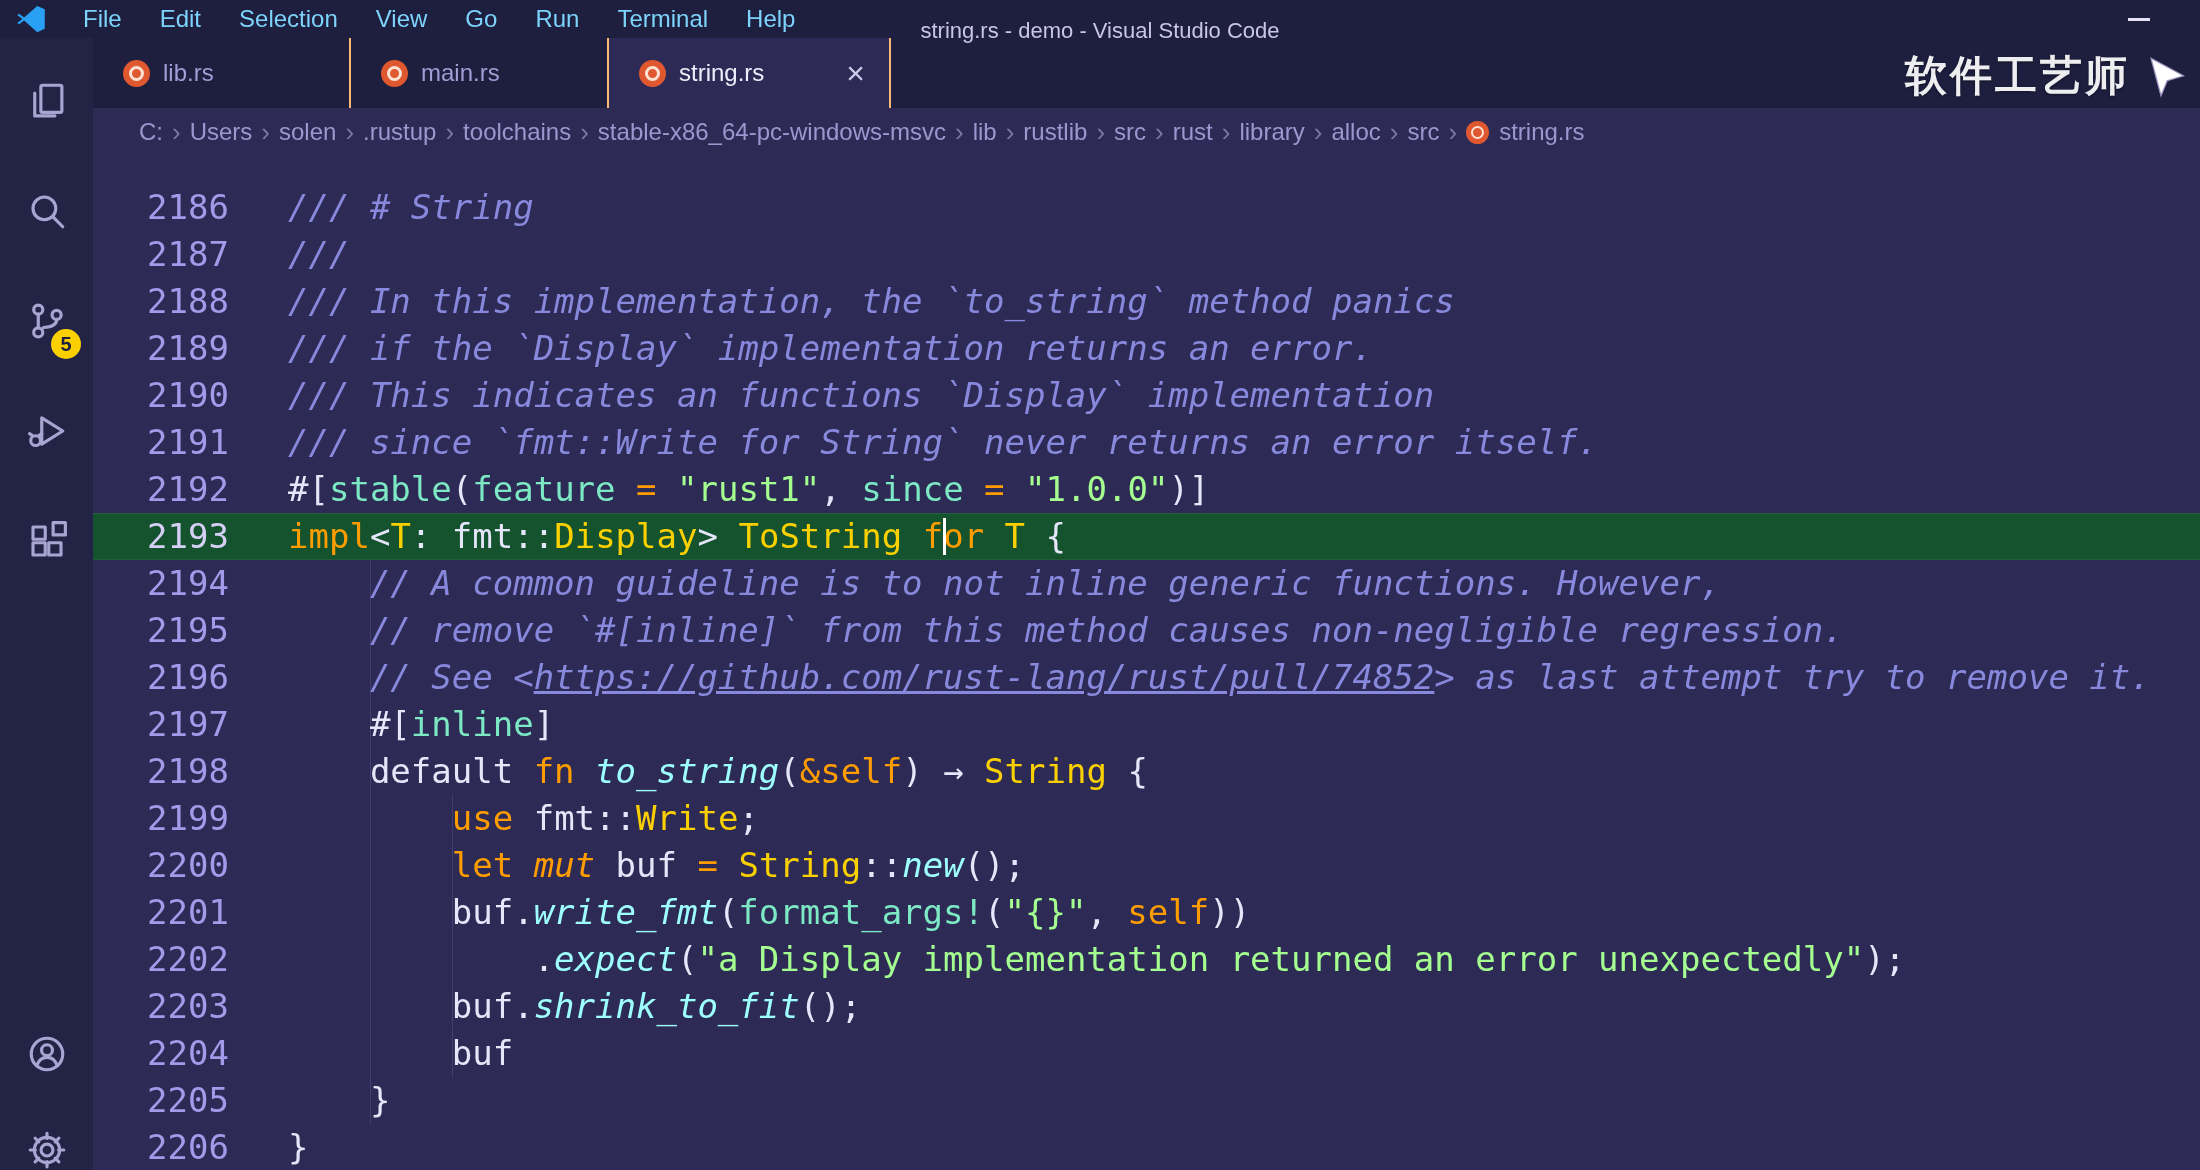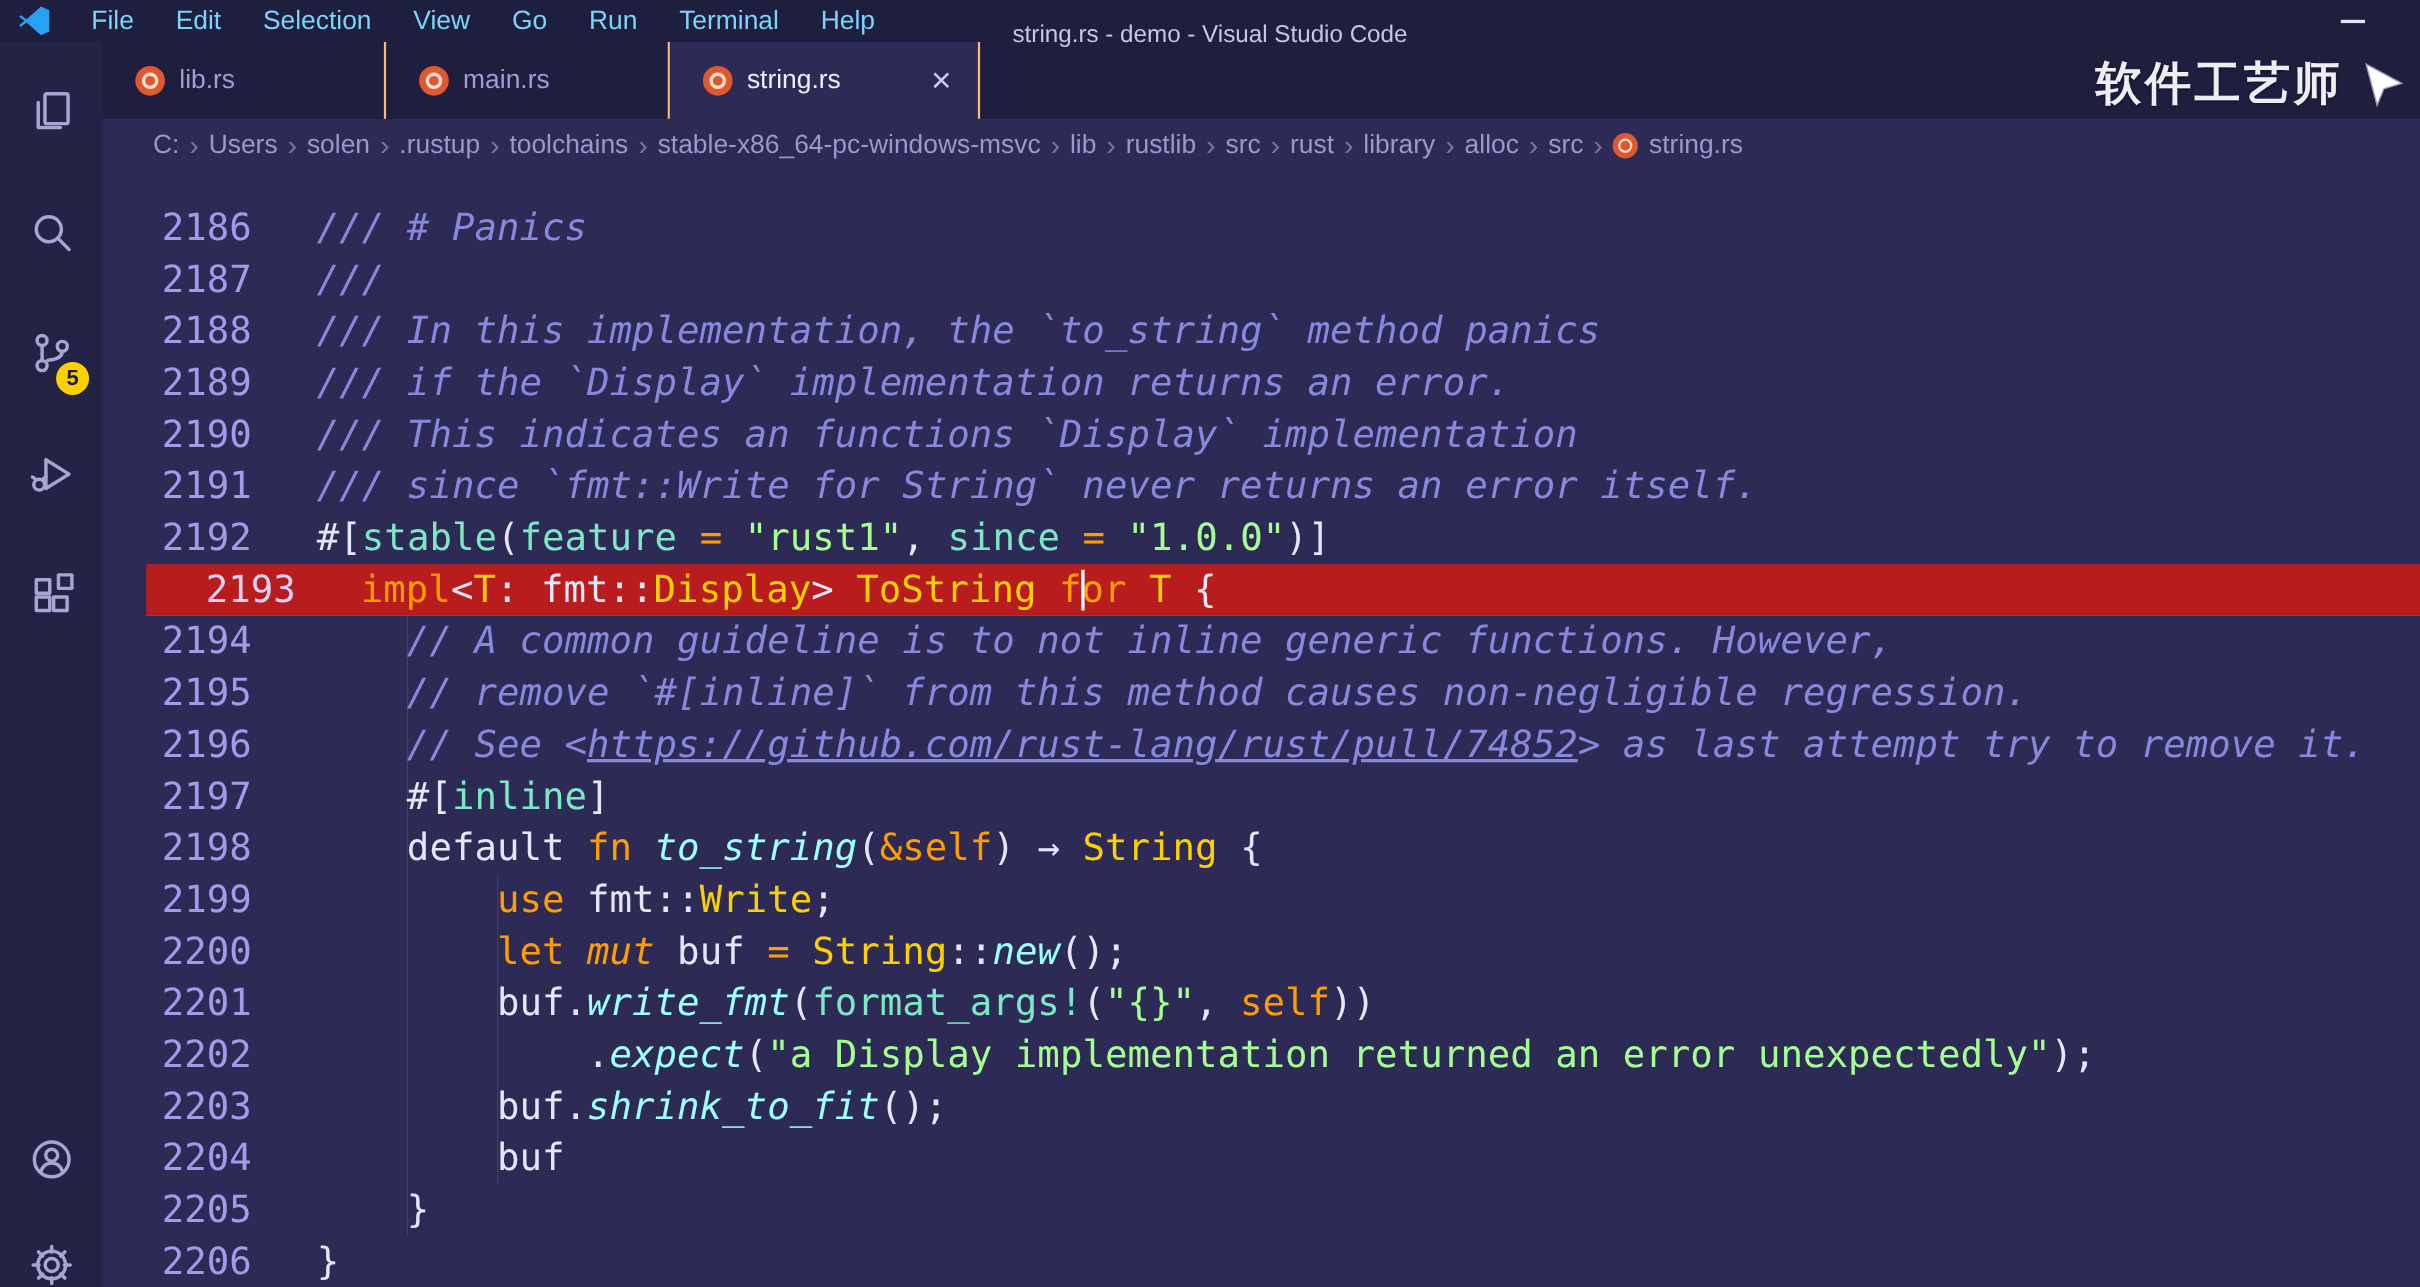--- a/index.html
+++ b/index.html
@@ -75,23 +75,22 @@
   .bc-sep::before { content:"›"; font-size:26px; }
   .breadcrumbs .rust-icon { margin-right:10px; }
 
   
   .code-area {
     flex:1; position:relative; padding-top:28px; overflow:hidden;
     font-family:"DejaVu Sans Mono","Liberation Mono",monospace; font-size:34px;
   }
   .code-line { display:flex; height:47px; line-height:47px; white-space:pre; position:relative; }
   .code-line.current {
-    background:#b91c1c;
+    background:#14532d;
     box-shadow: inset 0 1px 0 rgba(255,255,255,.06), inset 0 -1px 0 rgba(255,255,255,.06);
-    margin-left: 40px;
   }
   .ln { width:136px; flex:none; text-align:right; color: var(--line_number, #a599e9); }
   .current .ln { color:#d6d0f6; }
   .code { flex:none; padding-left:59px; }
 
   .tok-cm { color: var(--comment, #8888dd); font-style:italic; }
   .tok-cl { color: var(--comment, #8888dd); font-style:italic; text-decoration:underline; }
   .tok-k  { color: var(--keyword, #ff9d00); }
   .tok-ki { color: var(--keyword, #ff9d00); font-style:italic; }
   .tok-t  { color: var(--type, #fad000); }
@@ -242,21 +241,21 @@
       <span class="bc-item">src</span>
         <span class="bc-sep"></span>
       <span class="rust-icon small"></span>
       <span class="bc-item">string.rs</span>
     </div>
 
     <div class="code-area">
       <div class="indent-guide guide-1"></div>
       <div class="indent-guide guide-2"></div>
       <div>
-          <div class="code-line"><span class="ln">2186</span><span class="code"><span class="tok-cm">/// # Panics</span></span></div>
+          <div class="code-line"><span class="ln">2186</span><span class="code"><span class="tok-cm">/// # String</span></span></div>
           <div class="code-line"><span class="ln">2187</span><span class="code"><span class="tok-cm">///</span></span></div>
           <div class="code-line"><span class="ln">2188</span><span class="code"><span class="tok-cm">/// In this implementation, the `to_string` method panics</span></span></div>
           <div class="code-line"><span class="ln">2189</span><span class="code"><span class="tok-cm">/// if the `Display` implementation returns an error.</span></span></div>
           <div class="code-line"><span class="ln">2190</span><span class="code"><span class="tok-cm">/// This indicates an functions `Display` implementation</span></span></div>
           <div class="code-line"><span class="ln">2191</span><span class="code"><span class="tok-cm">/// since `fmt::Write for String` never returns an error itself.</span></span></div>
           <div class="code-line"><span class="ln">2192</span><span class="code"><span class="tok-p">#[</span><span class="tok-a">stable</span><span class="tok-p">(</span><span class="tok-a">feature</span><span class="tok-p"> </span><span class="tok-k">=</span><span class="tok-p"> </span><span class="tok-s">"rust1"</span><span class="tok-p">, </span><span class="tok-a">since</span><span class="tok-p"> </span><span class="tok-k">=</span><span class="tok-p"> </span><span class="tok-s">"1.0.0"</span><span class="tok-p">)]</span></span></div>
           <div class="code-line current"><span class="ln">2193</span><span class="code"><span class="tok-k">impl</span><span class="tok-p">&lt;</span><span class="tok-t">T</span><span class="tok-p">: </span><span class="tok-p">fmt</span><span class="tok-p">::</span><span class="tok-t">Display</span><span class="tok-p">&gt; </span><span class="tok-t">ToString</span><span class="tok-p"> </span><span class="tok-k">for</span><span class="tok-p"> </span><span class="tok-t">T</span><span class="tok-p"> {</span></span><span class="caret" style="left: 850.04px;"></span></div>
           <div class="code-line"><span class="ln">2194</span><span class="code"><span class="tok-cm">    // A common guideline is to not inline generic functions. However,</span></span></div>
           <div class="code-line"><span class="ln">2195</span><span class="code"><span class="tok-cm">    // remove `#[inline]` from this method causes non-negligible regression.</span></span></div>
           <div class="code-line"><span class="ln">2196</span><span class="code"><span class="tok-cm">    // See &lt;</span><span class="tok-cl">https://github.com/rust-lang/rust/pull/74852</span><span class="tok-cm">&gt; as last attempt try to remove it.</span></span></div>

